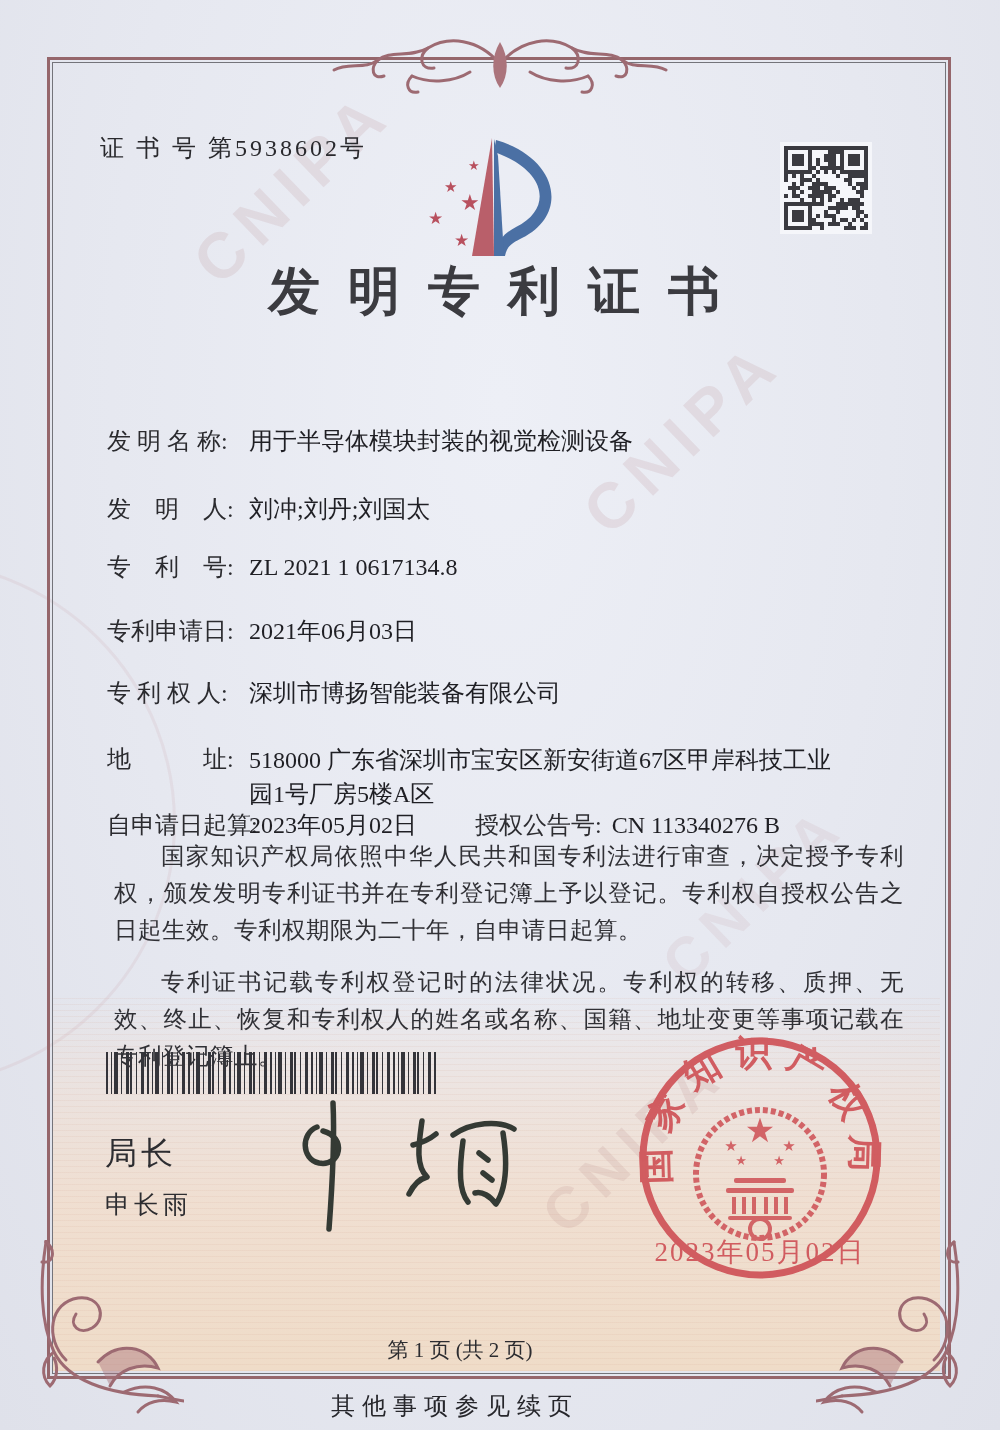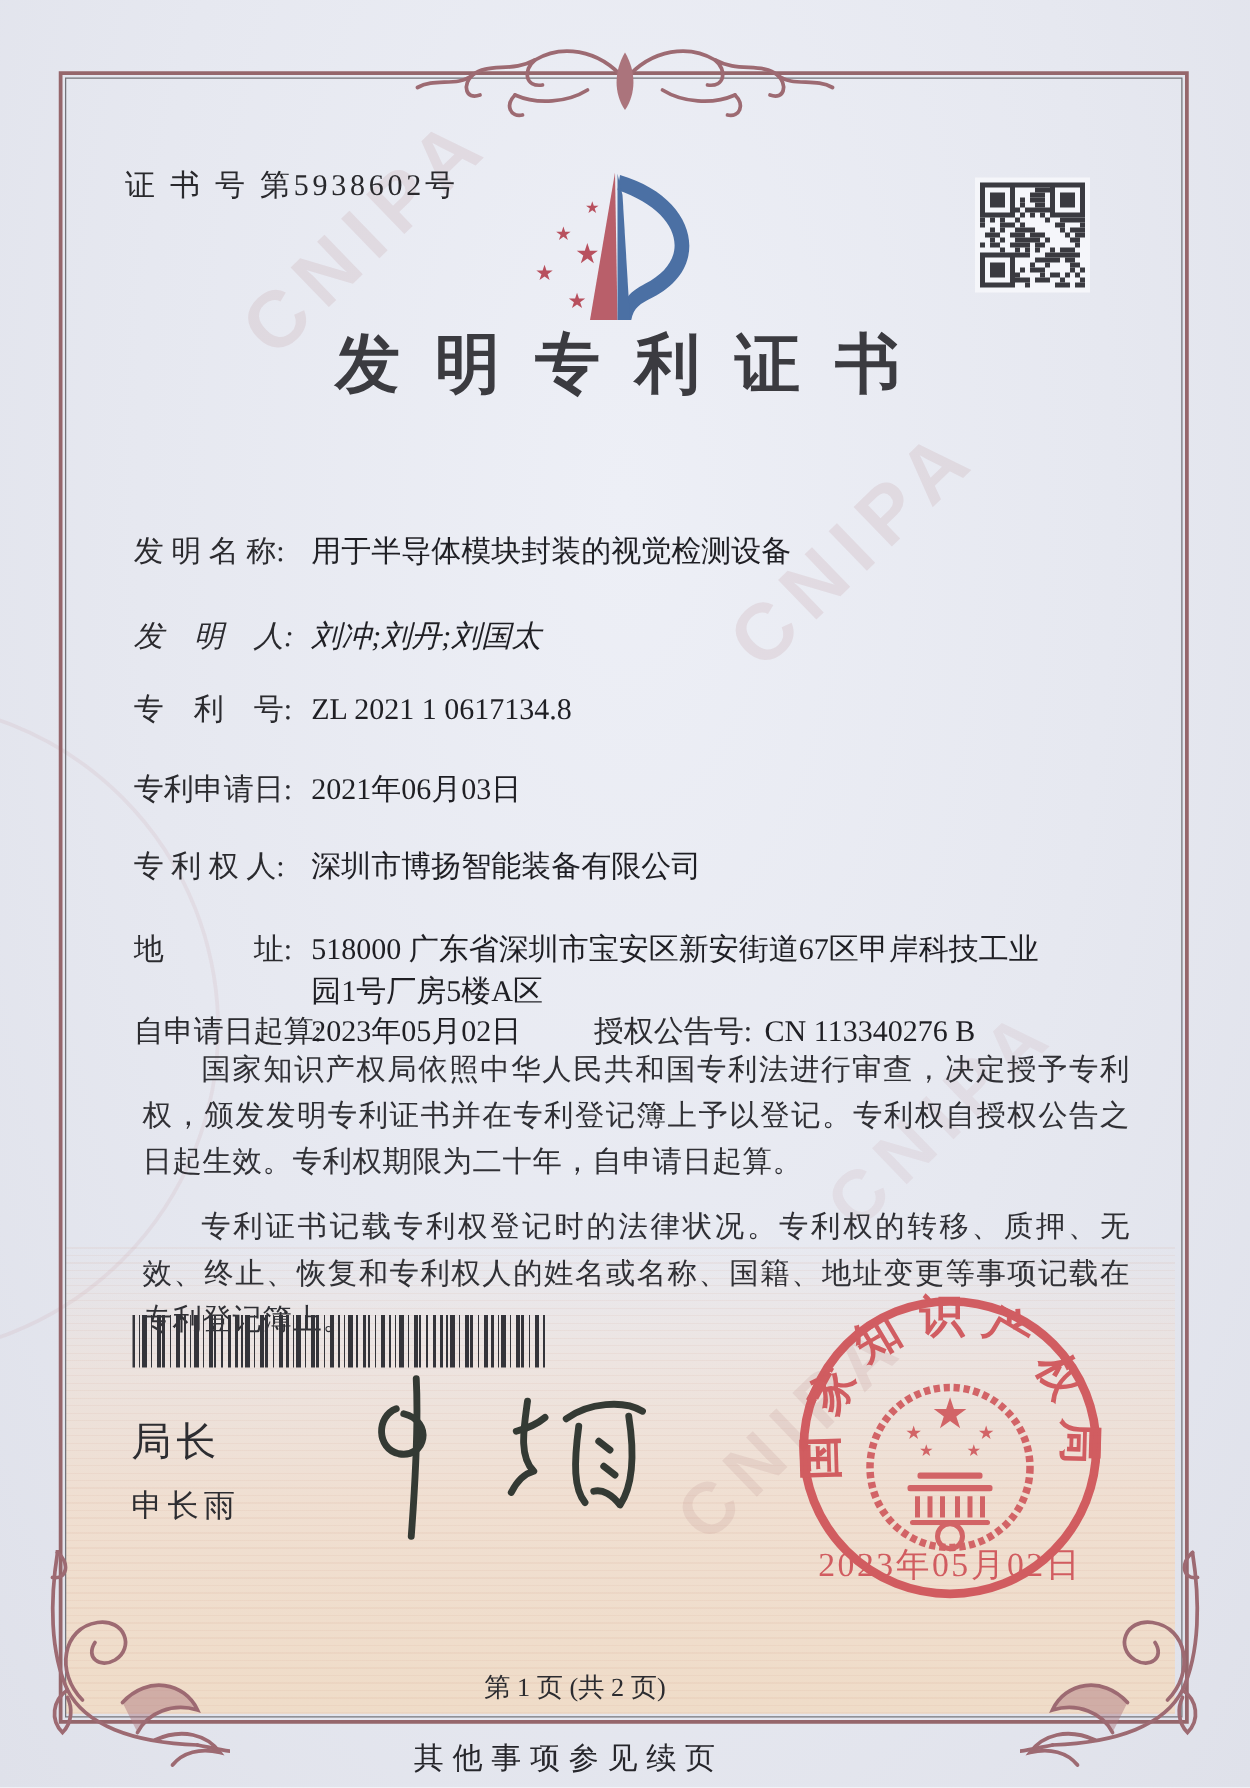--- a/index.html
+++ b/index.html
@@ -288,21 +288,21 @@
     <rect x="72" y="84" width="4" height="4" fill="#3a3a40"></rect>
     <rect x="80" y="84" width="4" height="4" fill="#3a3a40"></rect>
     <rect x="84" y="84" width="4" height="4" fill="#3a3a40"></rect>
   </svg>
 
 <div class="abs title">发明专利证书</div>
 
 <div class="frow" style="top:398px;">
   <span class="flabel">发 明 名 称:</span><span class="fvalue">用于半导体模块封装的视觉检测设备</span>
 </div>
-<div class="frow" style="top:466px;font-style:italic;">
+<div class="frow" style="top:466px;">
   <span class="flabel">发　明　人:</span><span class="fvalue">刘冲;刘丹;刘国太</span>
 </div>
 <div class="frow" style="top:524px;">
   <span class="flabel">专　利　号:</span><span class="fvalue">ZL 2021 1 0617134.8</span>
 </div>
 <div class="frow" style="top:588px;">
   <span class="flabel">专利申请日:</span><span class="fvalue">2021年06月03日</span>
 </div>
 <div class="frow" style="top:650px;">
   <span class="flabel">专 利 权 人:</span><span class="fvalue">深圳市博扬智能装备有限公司</span>

